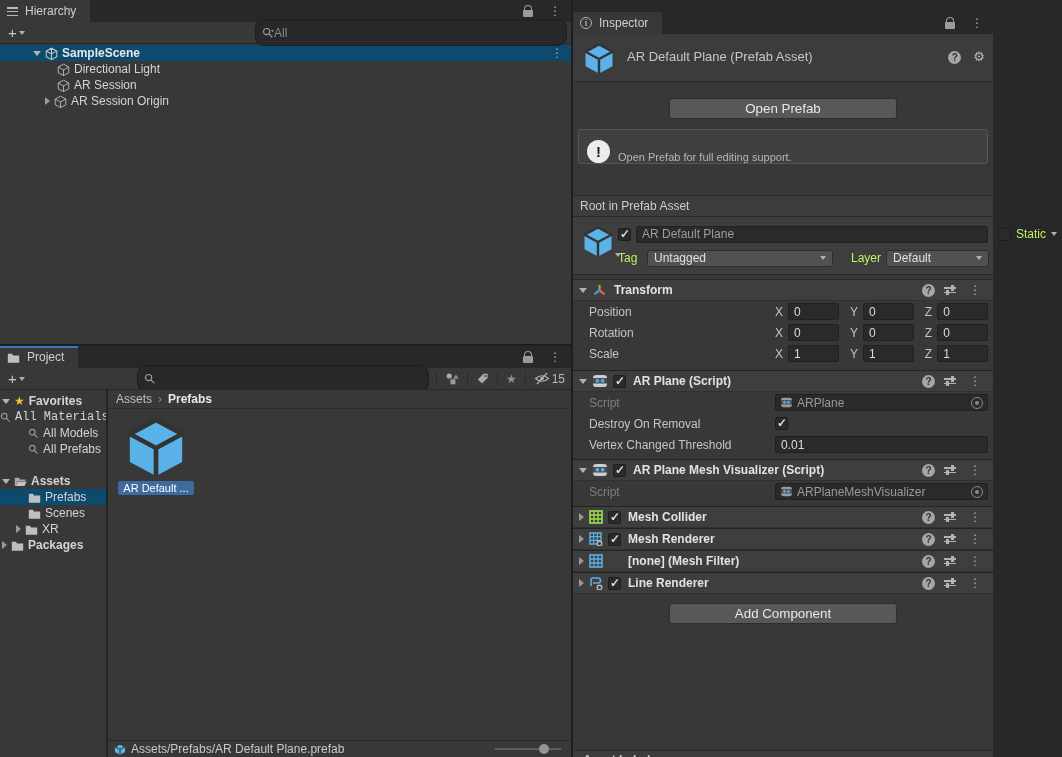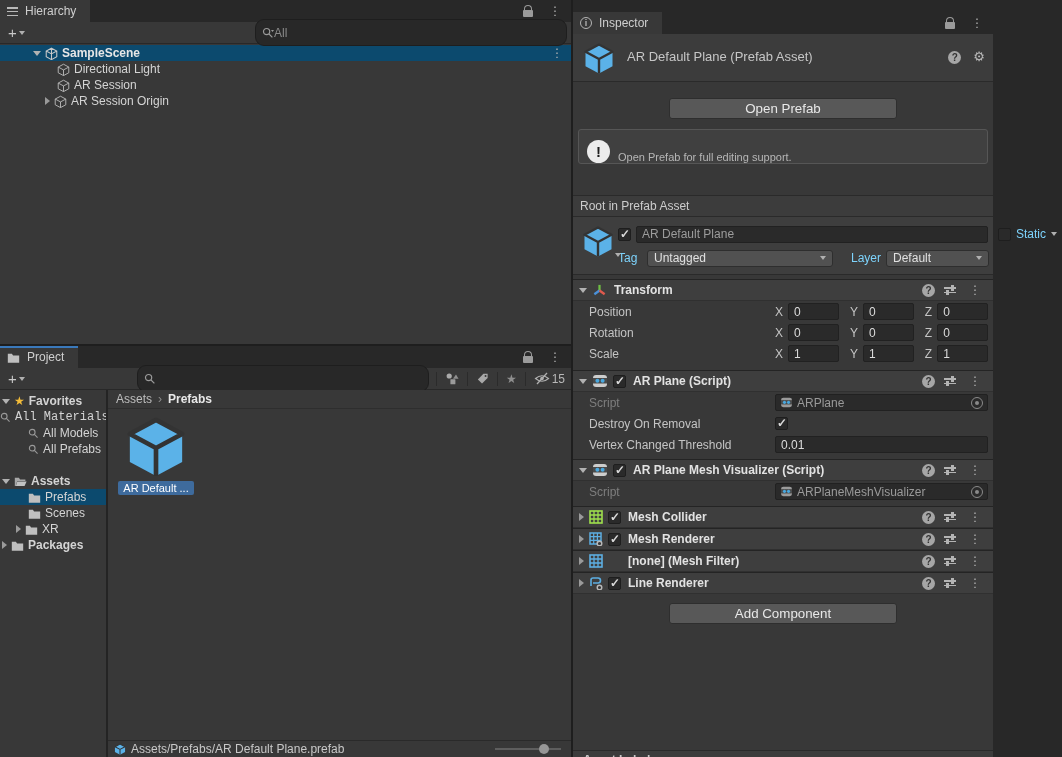--- a/index.html
+++ b/index.html
@@ -109,21 +109,21 @@
   .bubble::after { content:"!"; }
   .rootbar { margin-top:31px; height:22px; background:#3C3C3C; border-top:1px solid #2A2A2A;
         border-bottom:1px solid #2A2A2A; display:flex; align-items:center; padding:0 7px; color:#CCCCCC; }
   .go-block { position:relative; background:#3E3E3E; border-bottom:1px solid #2A2A2A; padding:8px 4px 7px 45px; }
   .go-icon { position:absolute; left:9px; top:8px; }
   .go-icon .dn-arrow { position:absolute; right:-7px; bottom:0; }
   .go-row { display:flex; align-items:center; gap:5px; height:18px; }
   .go-row + .go-row { margin-top:6px; }
   .go-name { flex:0 0 352px; }
   .go-name input { background:transparent; border:none; outline:none; color:#9C9C9C; font-family:inherit; font-size:12px; width:100%; }
-  .minor { color:#7dd3fc; }
+  .minor { color:#bef264; }
   .chead { height:22px; background:#3E3E3E; border-top:1px solid #242424; border-bottom:1px solid #303030;
         display:flex; align-items:center; gap:5px; padding:0 4px 0 6px; }
   .chead .title { font-weight:bold; color:#E2E2E2; margin-left:2px; }
   .irow { display:flex; align-items:center; height:21px; padding:0 5px 0 16px; }
   .ilabel { width:186px; flex:0 0 aupx; flex:0 0 186px; color:#C4C4C4; }
   .ilabel.dis { color:#7E7E7E; }
   .xyz { flex:1; display:flex; align-items:center; gap:5px; }
   .xyz .axis { color:#C4C4C4; margin-left:6px; }
   .xyz .axis:first-child { margin-left:0; }
   .xyz .field { flex:1; }

